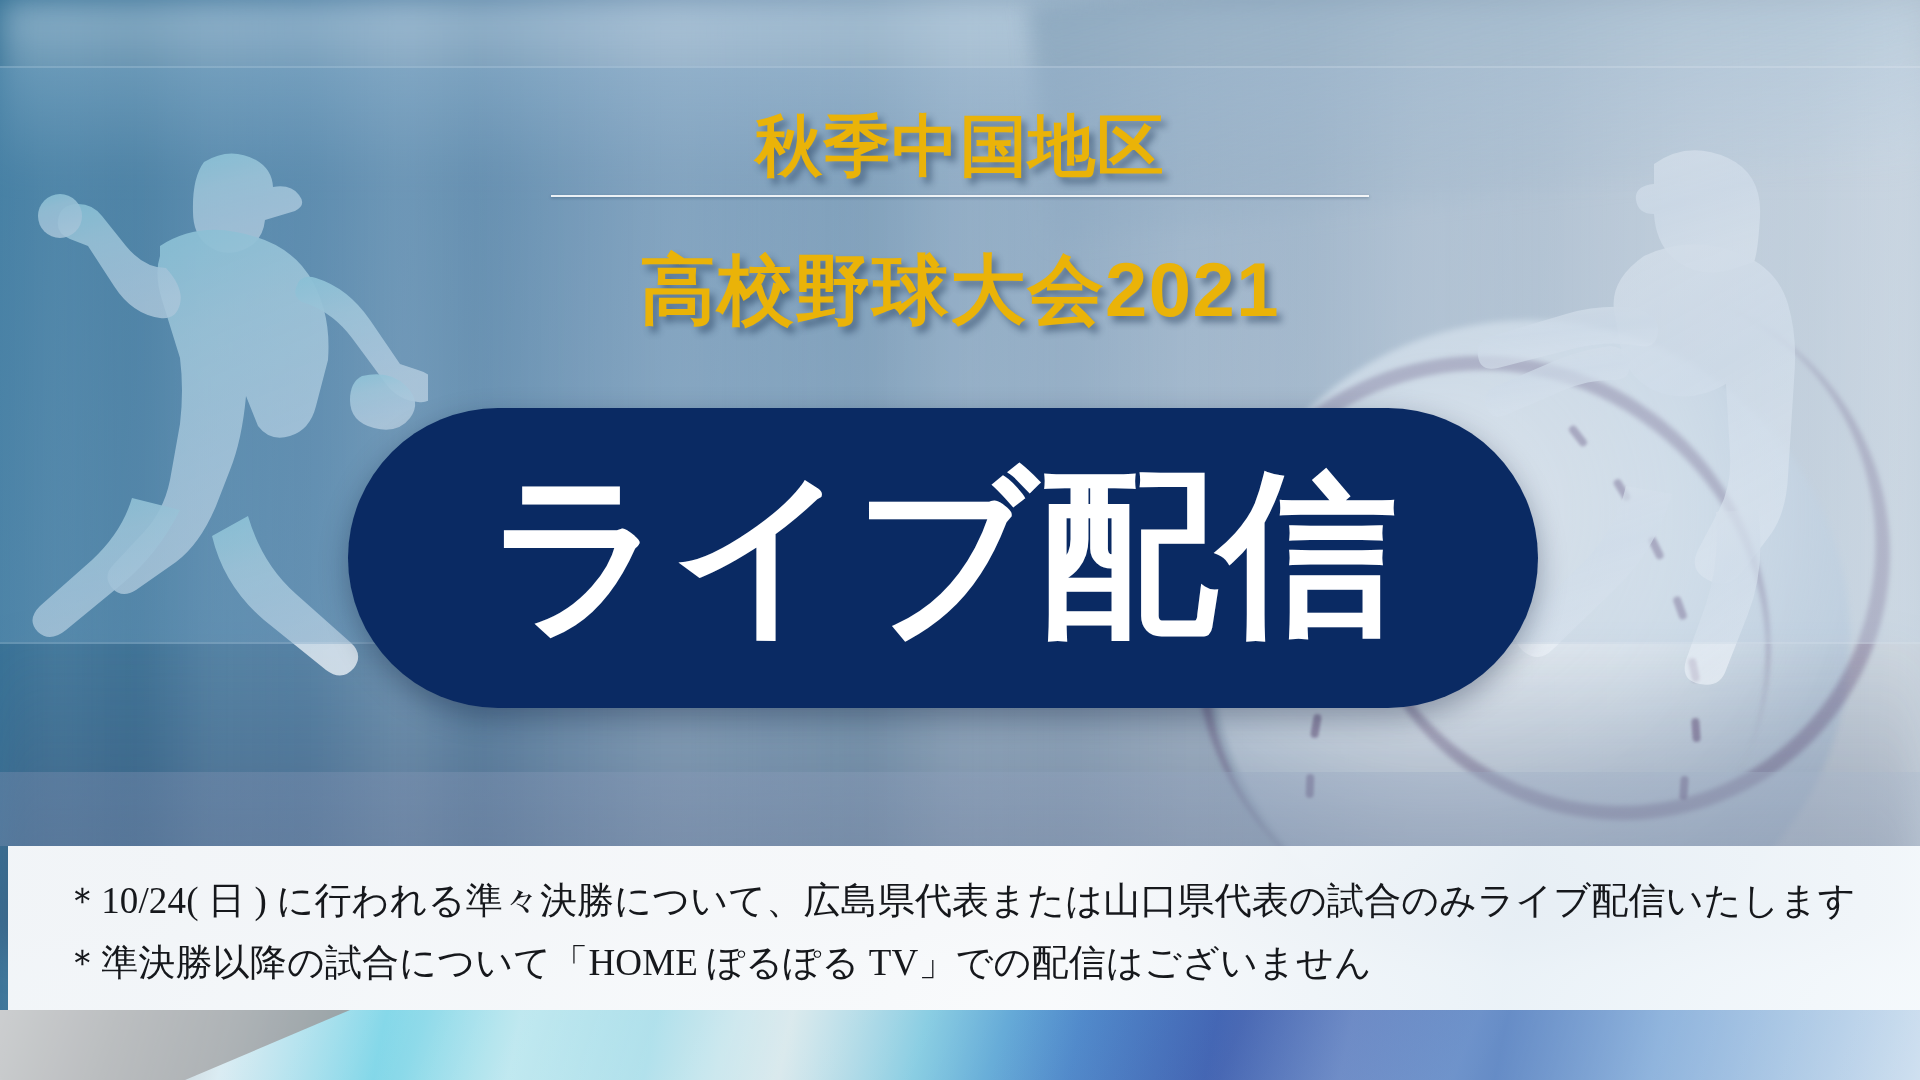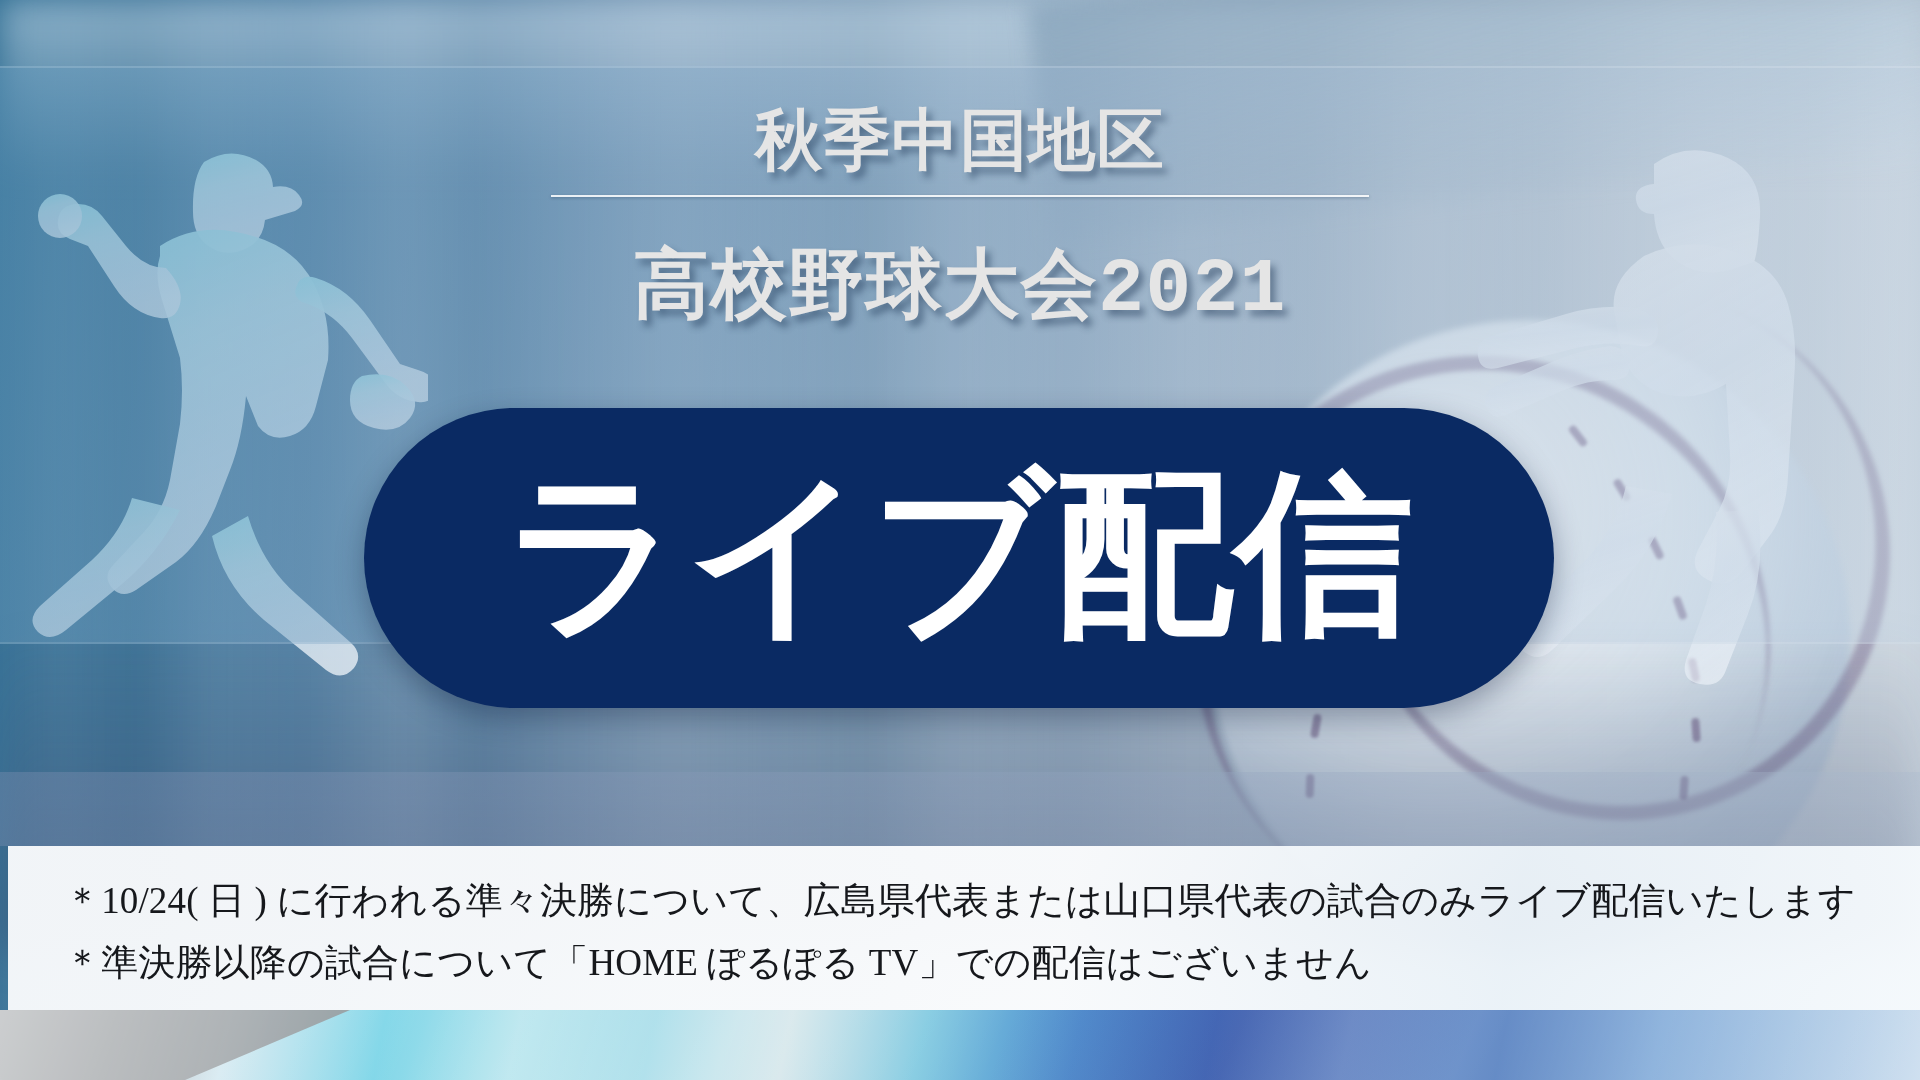--- a/index.html
+++ b/index.html
@@ -91,39 +91,39 @@
     position:absolute;left:0;top:772px;width:100%;height:74px;
     background:linear-gradient(100deg,rgba(120,140,175,0.42),rgba(170,185,205,0.34));
   }
 
   
   .title-wrap{
     position:absolute;left:0;top:112px;width:100%;
     display:flex;flex-direction:column;align-items:center;
   }
   .title-line1,.title-line2{
-    color:#e5e5e5;
-    font-family:Liberation Mono, monospace;
+    color:#eab308;
+    font-family:Liberation Sans, sans-serif;
     font-weight:700;
     letter-spacing:.02em;
     text-shadow:5px 6px 7px rgba(20,45,75,0.45);
     white-space:nowrap;
     line-height:1.0;
   }
   .title-line1{font-size:67px;padding:0 6px 12px;}
   .title-rule{
     width:818px;height:2px;background:rgba(255,255,255,0.85);
     box-shadow:0 1px 3px rgba(25,50,80,.35);
     margin:4px 0 10px;
   }
   .title-line2{font-size:76px;padding:4px 6px 0;margin-top:41px;}
 
   
   .badge{
-    position:absolute;left:364px;top:408px;width:1190px;height:300px;
+    position:absolute;left:348px;top:408px;width:1190px;height:300px;
     background:#0a2a63;border-radius:150px;
     box-shadow:0 10px 28px rgba(8,24,55,0.35);
     display:flex;align-items:center;justify-content:center;
   }
   .badge-label{
     color:#ffffff;
     font-family:"DejaVu Sans","Liberation Sans",sans-serif;
     font-weight:700;font-size:178px;line-height:1;
     letter-spacing:.01em;white-space:nowrap;
     transform:translateY(-4px);

